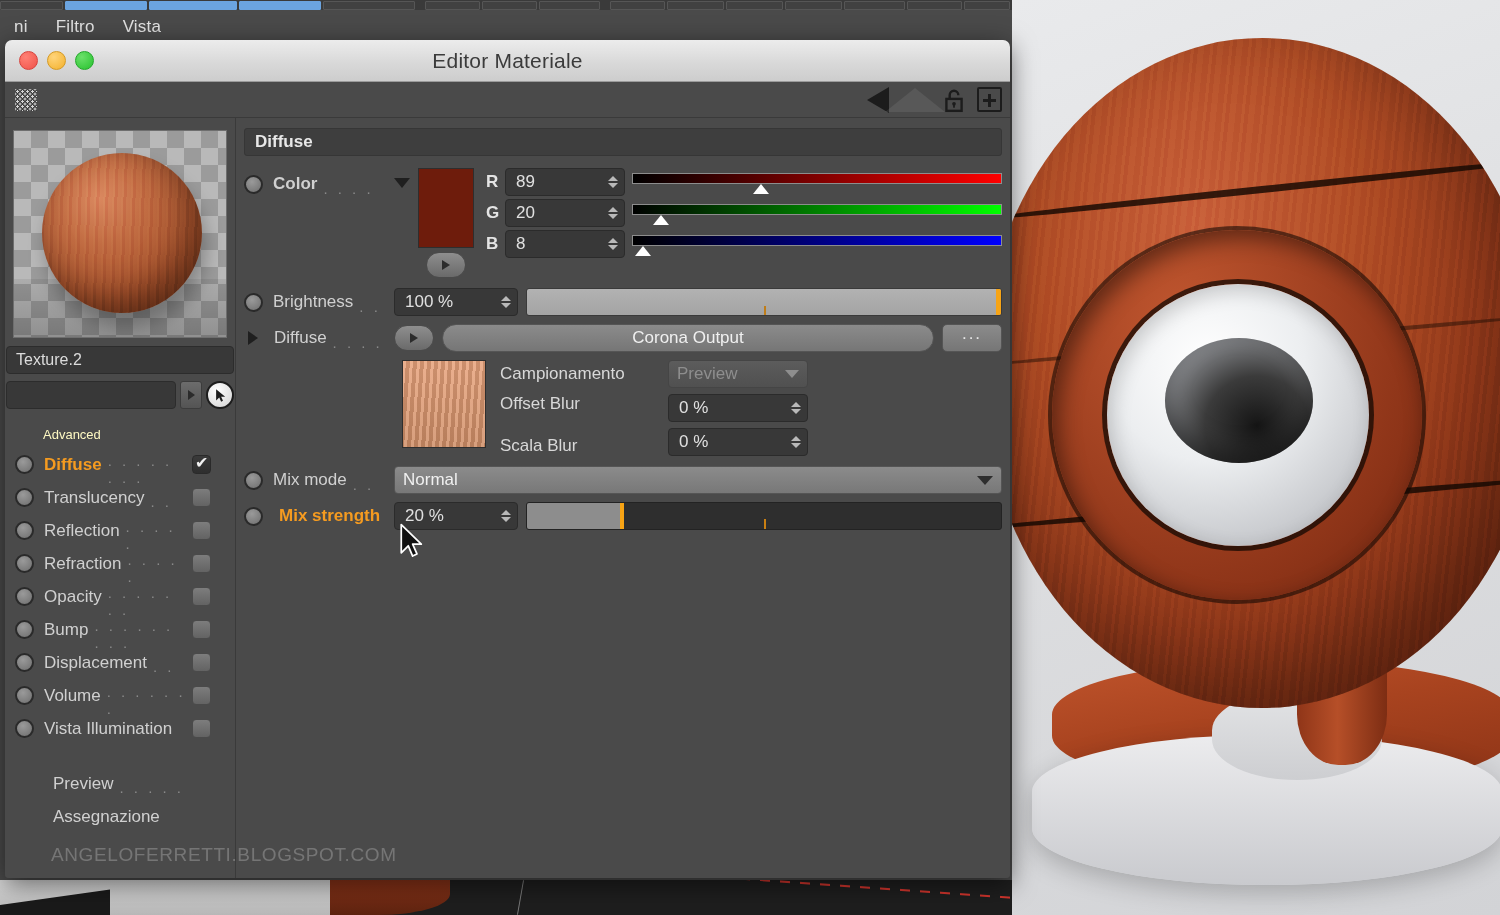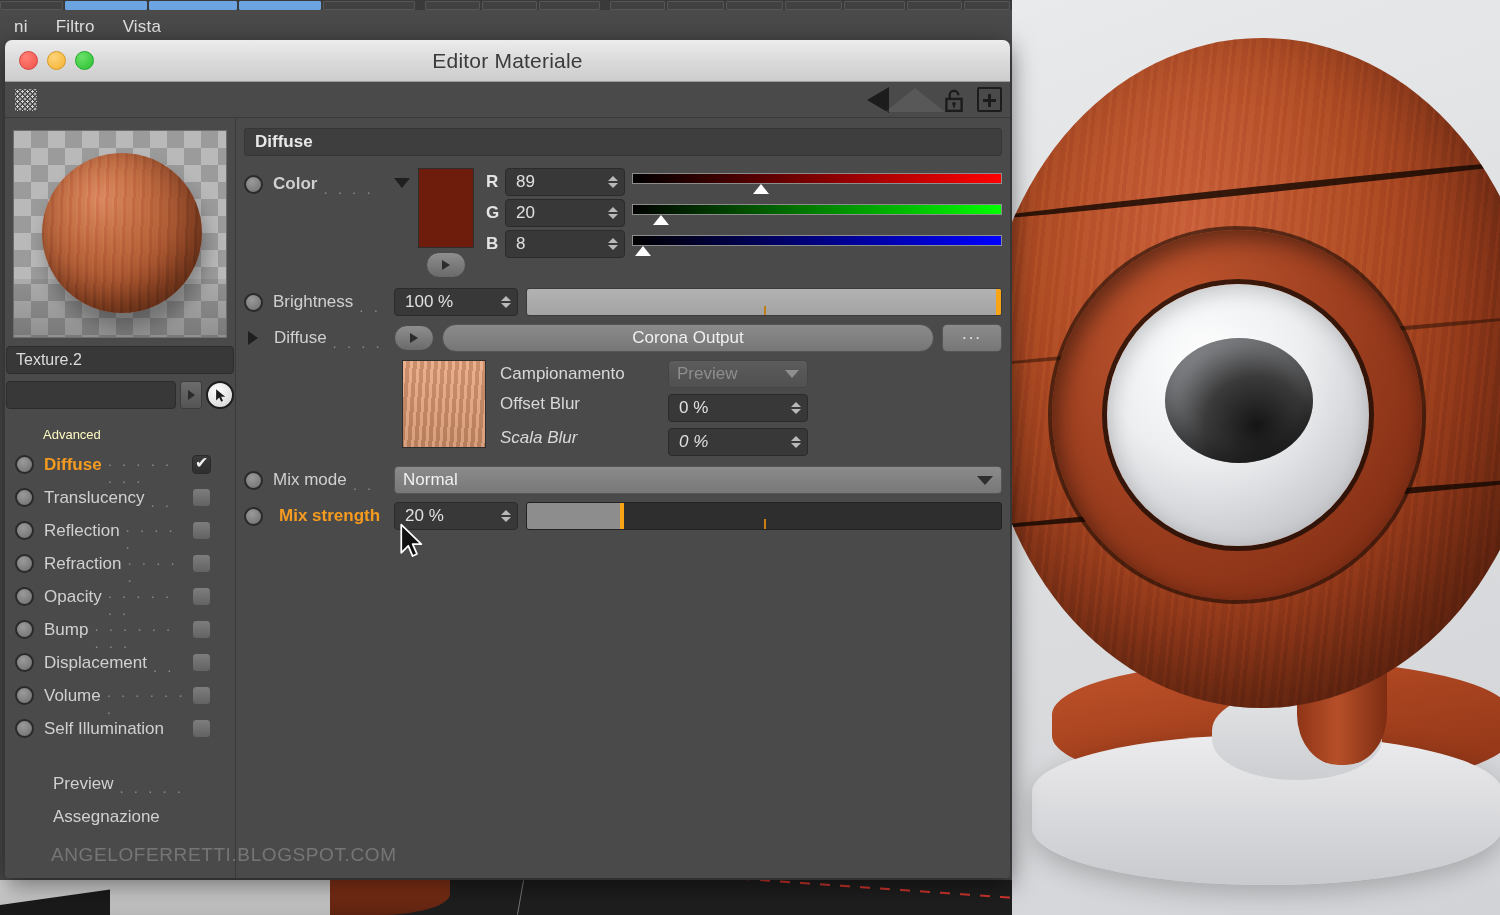--- a/index.html
+++ b/index.html
@@ -513,21 +513,21 @@
 
           <div class="ch-row">
             <div class="radio"></div>
             <div class="ch-label">Volume</div>
             <div class="dots">. . . . . . .</div>
             <div class="cbox"></div>
           </div>
 
           <div class="ch-row">
             <div class="radio"></div>
-            <div class="ch-label">Self Illumination</div>
+            <div class="ch-label">Vista Illumination</div>
             <div class="dots"></div>
             <div class="cbox"></div>
           </div>
         </div>
 
         <div class="sb-foot">
           <div class="ch-row">
             <div class="ch-label">Preview</div>
             <div class="dots">. . . . .</div>
           </div>
@@ -651,21 +651,21 @@
             <div style="display:flex; align-items:flex-start;">
               <div class="tex-label">Offset Blur</div>
               <div class="numfield" style="width:140px;">
                 <span>0 %</span>
                 <div class="spin">
                     <i class="up"></i>
                     <i class="dn"></i>
                   </div>
               </div>
             </div>
-            <div style="display:flex; align-items:flex-start;font-style:italic;">
+            <div style="display:flex; align-items:flex-end;">
               <div class="tex-label">Scala Blur</div>
               <div class="numfield" style="width:140px;">
                 <span>0 %</span>
                 <div class="spin">
                     <i class="up"></i>
                     <i class="dn"></i>
                   </div>
               </div>
             </div>
           </div>

